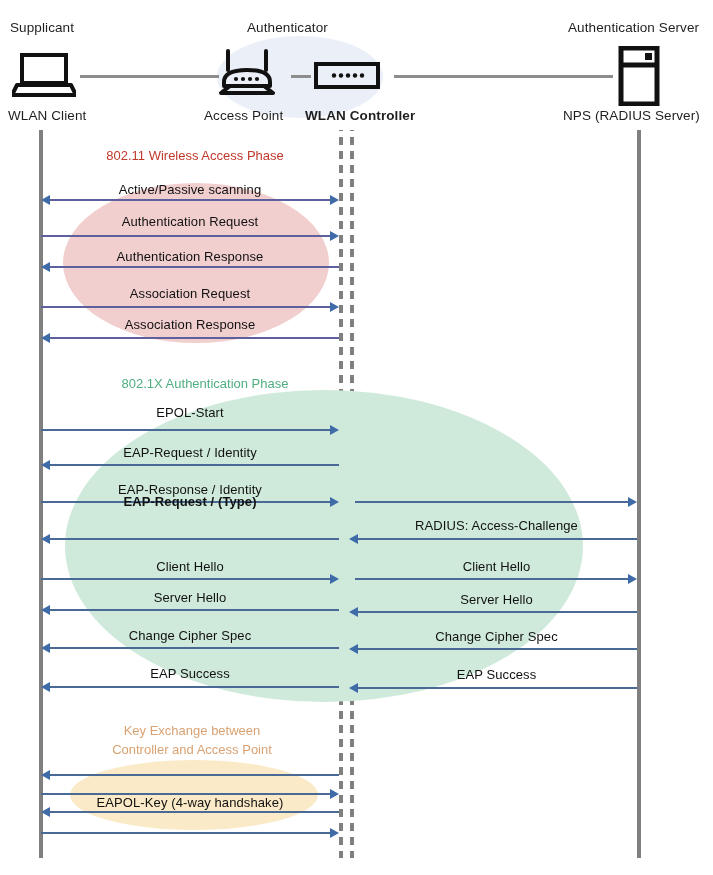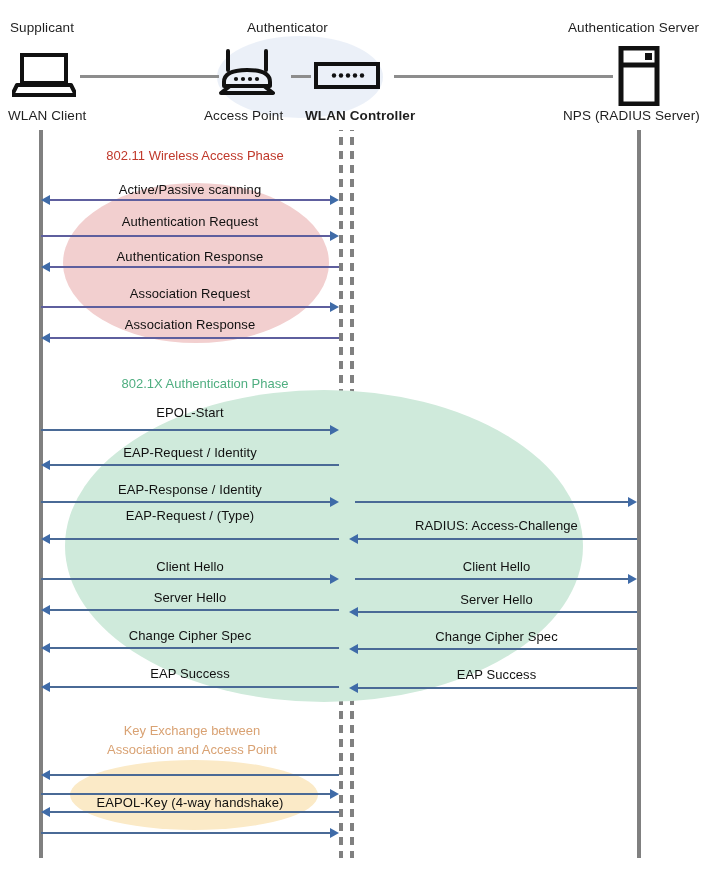--- a/index.html
+++ b/index.html
@@ -180,21 +180,21 @@
 
   <div class="phase-ellipse ell-wireless" style="left:63px; top:183px; width:266px; height:160px;"></div>
   <div class="phase-ellipse ell-dot1x" style="left:65px; top:390px; width:518px; height:312px;"></div>
   <div class="phase-ellipse ell-key" style="left:70px; top:760px; width:248px; height:70px;"></div>
 
   <div class="phase-heading" style="left:88px; top:146px; width:214px; color:#C0392B;">802.11 Wireless Access Phase</div>
 
   <div class="phase-heading" style="left:100px; top:374px; width:210px; color:#4FAE80;">802.1X Authentication Phase</div>
 
   <div class="phase-heading" style="left:92px; top:721px; width:200px; color:#D9A273;">Key Exchange between</div>
-  <div class="phase-heading" style="left:92px; top:740px; width:200px; color:#D9A273;">Association and Access Point</div>
+  <div class="phase-heading" style="left:92px; top:740px; width:200px; color:#D9A273;">Controller and Access Point</div>
 
   <div class="msg-label" style="left:41px; top:182px; width:298px;">Active/Passive scanning</div>
   <div class="msg-line violet" style="left:46px; top:199px; width:288px;"></div>
   <div class="arrow-head left" style="left:41px; top:195px;"></div>
   <div class="arrow-head right" style="left:330px; top:195px;"></div>
 
   <div class="msg-label" style="left:41px; top:214px; width:298px;">Authentication Request</div>
   <div class="msg-line violet" style="left:41px; top:235px; width:291px;"></div>
   <div class="arrow-head right" style="left:330px; top:231px;"></div>
 
@@ -218,21 +218,21 @@
   <div class="msg-line" style="left:46px; top:464px; width:293px;"></div>
   <div class="arrow-head left" style="left:41px; top:460px;"></div>
 
   <div class="msg-label" style="left:41px; top:482px; width:298px;">EAP-Response / Identity</div>
   <div class="msg-line" style="left:41px; top:501px; width:291px;"></div>
   <div class="arrow-head right" style="left:330px; top:497px;"></div>
 
   <div class="msg-line" style="left:355px; top:501px; width:274px;"></div>
   <div class="arrow-head right" style="left:628px; top:497px;"></div>
 
-  <div class="msg-label" style="left:41px; top:508px; width:298px;">EAP-Request / (Type)</div>
+  <div class="msg-label" style="left:41px; top:494px; width:298px;font-weight:bold;">EAP-Request / (Type)</div>
   <div class="msg-line" style="left:46px; top:538px; width:293px;"></div>
   <div class="arrow-head left" style="left:41px; top:534px;"></div>
 
   <div class="msg-label" style="left:355px; top:518px; width:283px;">RADIUS: Access-Challenge</div>
   <div class="msg-line" style="left:355px; top:538px; width:282px;"></div>
   <div class="arrow-head left" style="left:349px; top:534px;"></div>
 
   <div class="msg-label" style="left:41px; top:559px; width:298px;">Client Hello</div>
   <div class="msg-line" style="left:41px; top:578px; width:291px;"></div>
   <div class="arrow-head right" style="left:330px; top:574px;"></div>

